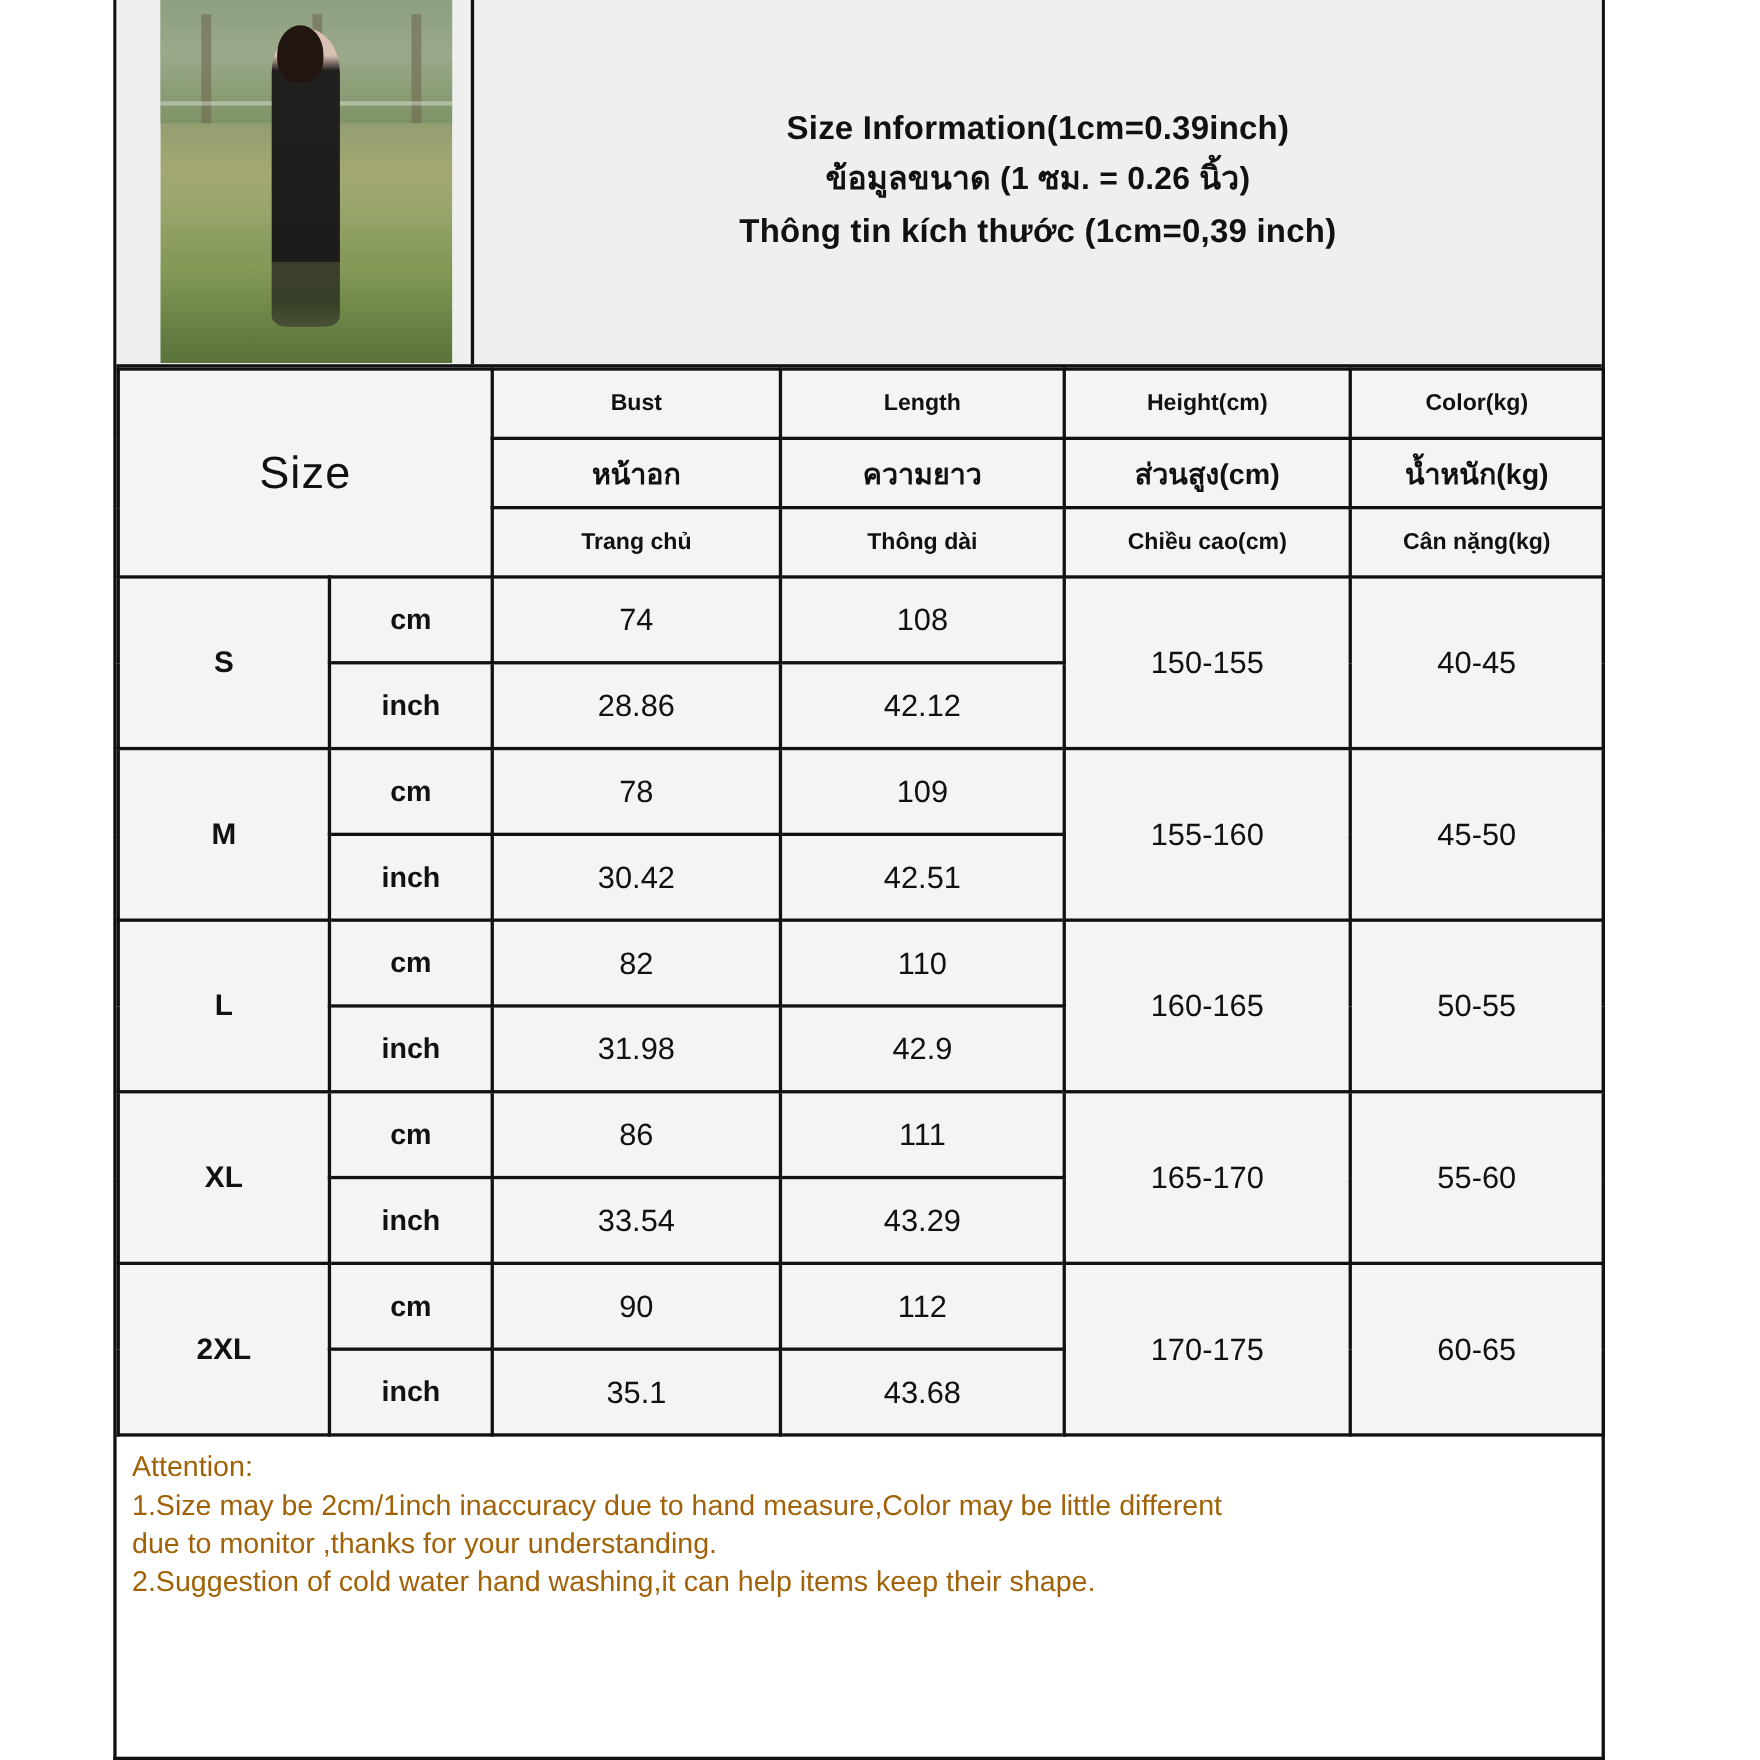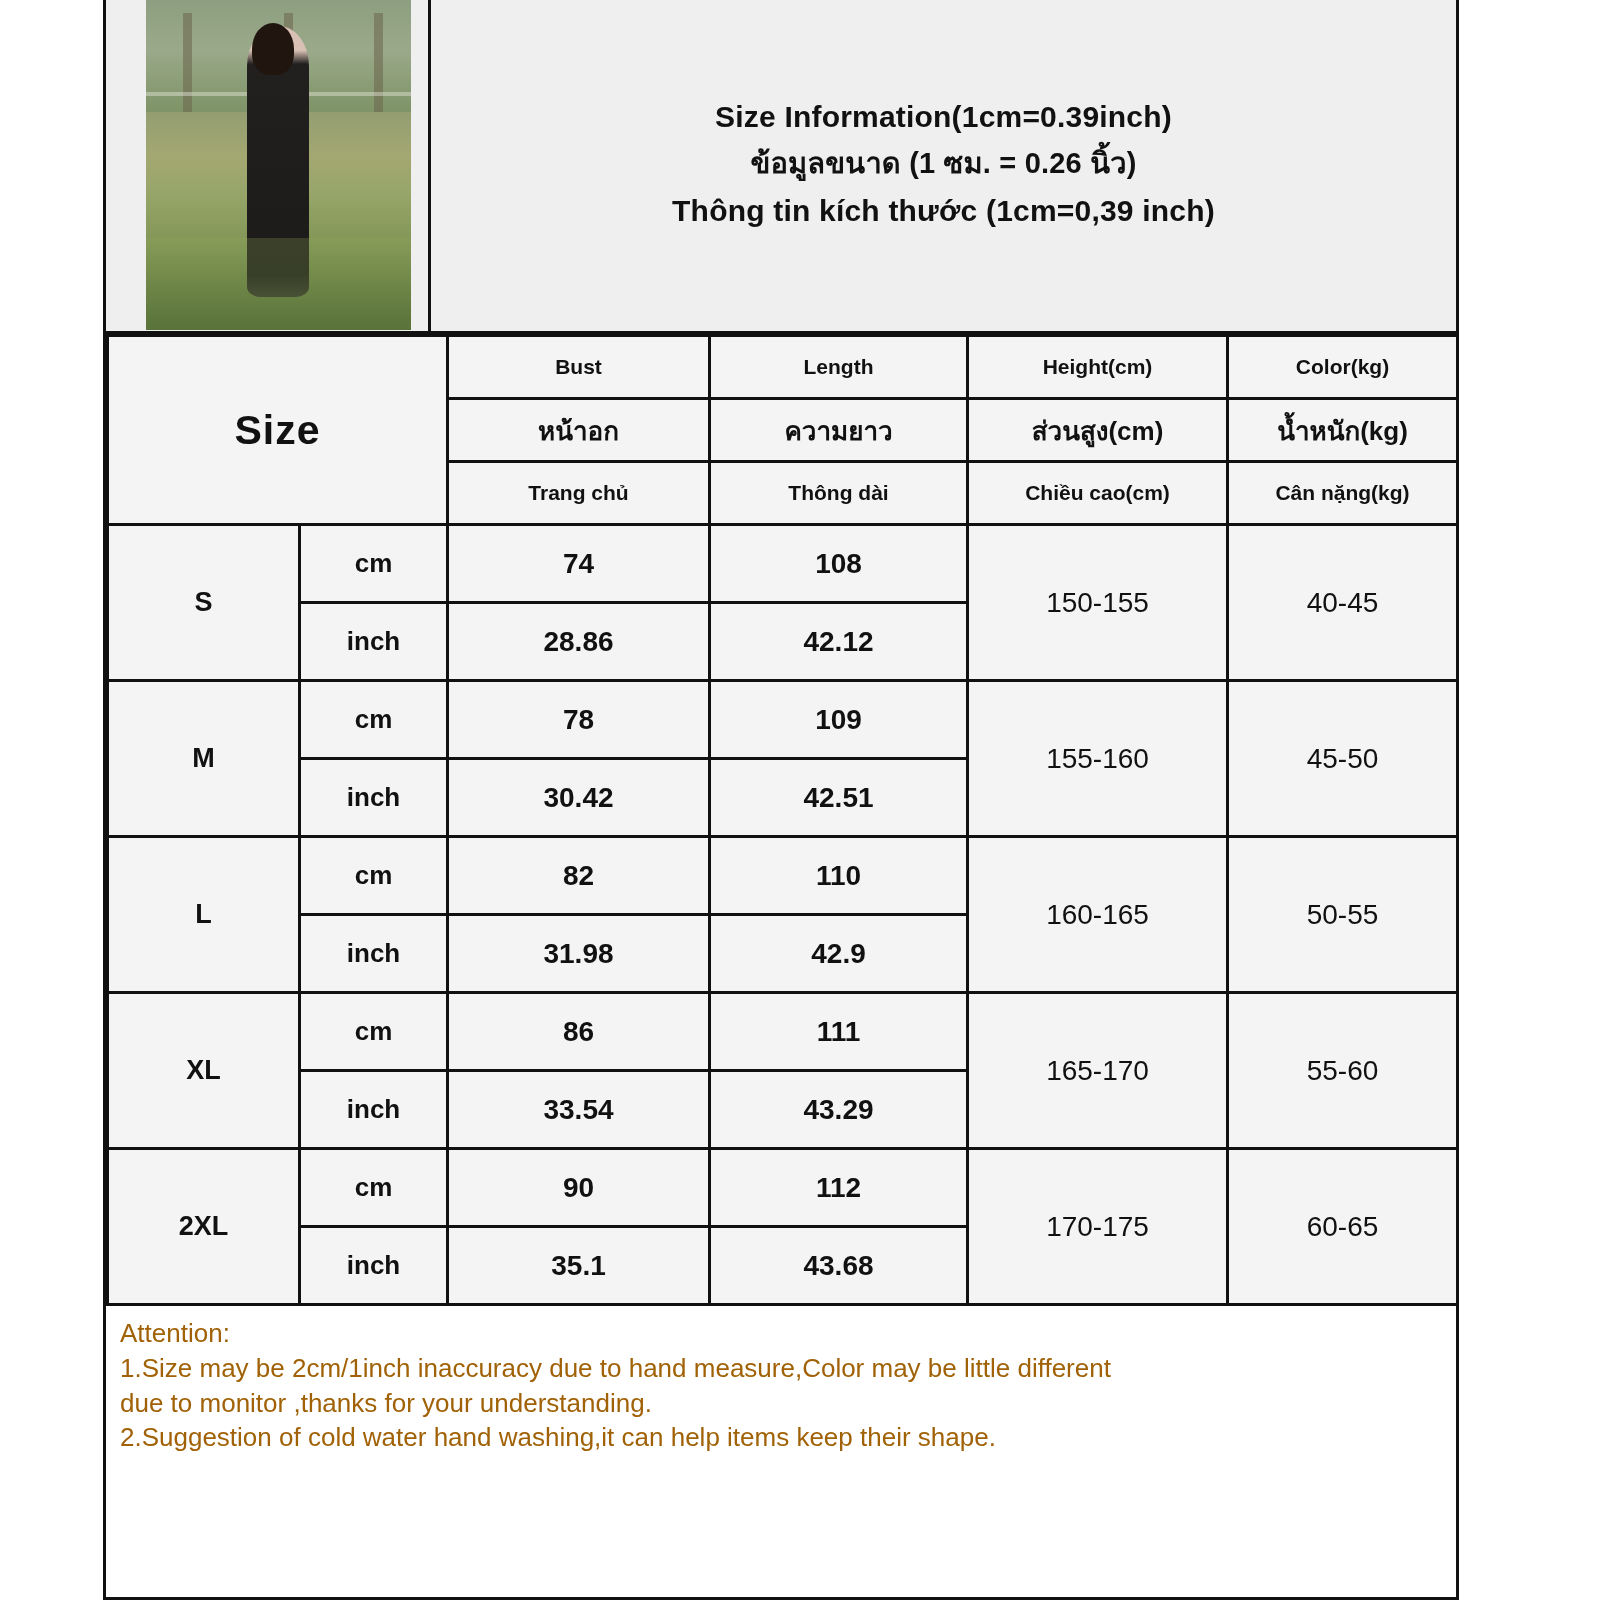--- a/index.html
+++ b/index.html
@@ -132,21 +132,21 @@
   .col-size  { width: 192px; }
   .col-unit  { width: 148px; }
   .col-bust  { width: 262px; }
   .col-len   { width: 258px; }
   .col-h     { width: 260px; }
   .col-w     { width: 230px; }
 
   td.size-word {
     background: #e3e3e3;
     font-size: 41px;
-    font-weight: bold;
+    font-weight: normal;
     letter-spacing: 1px;
   }
   td.head {
     background: #ededed;
     font-size: 21px;
     font-weight: bold;
     height: 60px;
   }
   td.head.thai { font-size: 26px; }
   td.sizelabel {
@@ -154,21 +154,21 @@
     font-size: 27px;
     font-weight: bold;
   }
   td.unit {
     background: #f0f0f0;
     font-size: 26px;
     font-weight: bold;
   }
   td.val {
     font-size: 28px;
-    font-weight: bold;
+    font-weight: normal;
     height: 75px;
   }
   td.range {
     font-size: 28px;
   }
   
   .attention {
     padding: 10px 14px 0 14px;
     font-size: 26px;
     line-height: 1.34;

